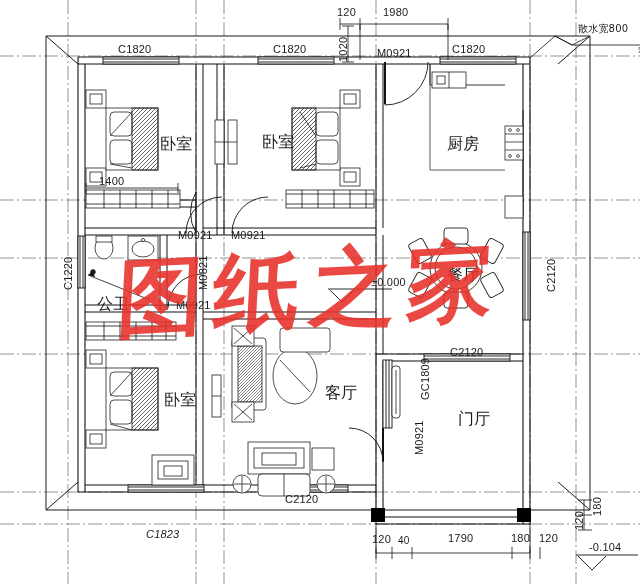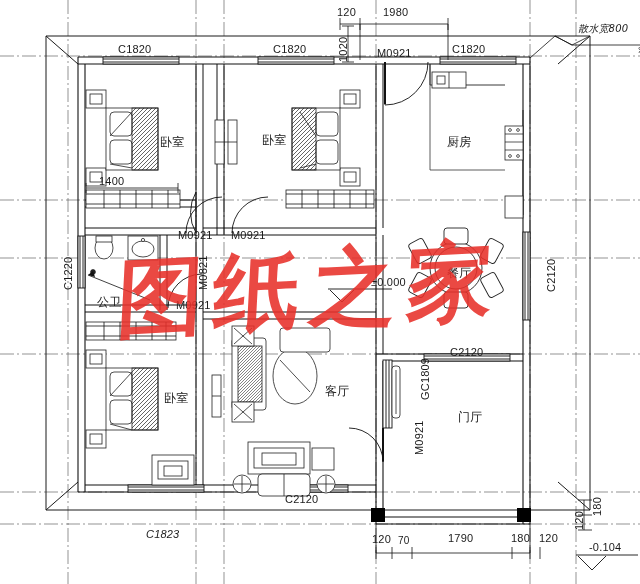--- a/index.html
+++ b/index.html
@@ -2,21 +2,21 @@
 <html><head>
 <meta charset="utf-8">
 <style>
   html,body{margin:0;padding:0;background:#fff;}
   body{width:640px;height:584px;overflow:hidden;
        font-family:"Liberation Sans","DejaVu Sans",sans-serif;color:#111;}
   #stage{position:relative;width:640px;height:584px;background:#ffffff;}
   svg.layer{position:absolute;left:0;top:0;width:640px;height:584px;}
   .txt{position:absolute;white-space:nowrap;font-size:11px;color:#1a1a1a;
        letter-spacing:.2px;line-height:1;}
-  .txt.cn{font-family:"DejaVu Sans","Liberation Sans",sans-serif;font-size:12px;}
+  .txt.cn{font-family:"DejaVu Sans","Liberation Sans",sans-serif;font-size:16px;}
   .txt.dim{font-size:11px;}
   .txt.small{font-size:10px;}
   .vert{transform-origin:left top;}
   .rot90{transform:rotate(-90deg);}
   .wm{position:absolute;color:#e8302a;font-weight:700;
       font-family:"DejaVu Sans","Liberation Sans",sans-serif;
       opacity:.88;white-space:nowrap;pointer-events:none;}
 </style>
 </head>
 <body>
@@ -425,29 +425,29 @@
   <div class="txt vert rot90" style="left:198px;top:290px;">M0821</div>
   <div class="txt" style="left:176px;top:300px;">M0921</div>
   <div class="txt vert rot90" style="left:414px;top:455px;">M0921</div>
 
   <div class="txt dim" style="left:337px;top:7px;">120</div>
   <div class="txt dim" style="left:383px;top:7px;">1980</div>
   <div class="txt dim vert rot90" style="left:338px;top:62px;">1020</div>
   <div class="txt dim" style="left:99px;top:176px;">1400</div>
 
   <div class="txt dim" style="left:372px;top:534px;">120</div>
-  <div class="txt dim small" style="left:398px;top:536px;">70</div>
+  <div class="txt dim small" style="left:398px;top:536px;">40</div>
   <div class="txt dim" style="left:448px;top:533px;">1790</div>
   <div class="txt dim" style="left:511px;top:533px;">180</div>
   <div class="txt dim" style="left:539px;top:533px;">120</div>
   <div class="txt dim vert rot90" style="left:574px;top:530px;">120</div>
   <div class="txt dim vert rot90" style="left:592px;top:516px;">180</div>
 
   <div class="txt dim" style="left:333px;top:277px;margin-left:38px;">±0.000</div>
   <div class="txt dim" style="left:589px;top:542px;">-0.104</div>
 
-  <div class="txt cn small" style="left:578px;top:24px;font-style:italic;">散水宽800</div>
+  <div class="txt cn small" style="left:578px;top:24px;">散水宽800</div>
   <div class="txt cn small" style="left:604px;top:44px;margin-left:34px;">余同</div>
 
   <div class="wm" style="left:118px;top:232px;font-size:86px;letter-spacing:10px;
               transform:skewX(-6deg) rotate(-3deg);">图纸之家</div>
 
 </div>
 
 </body></html>

